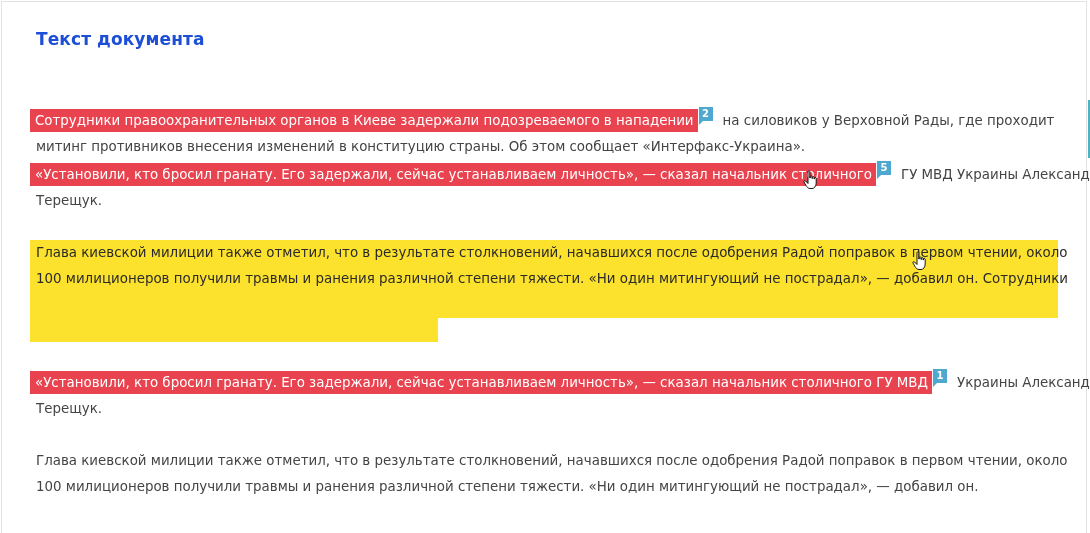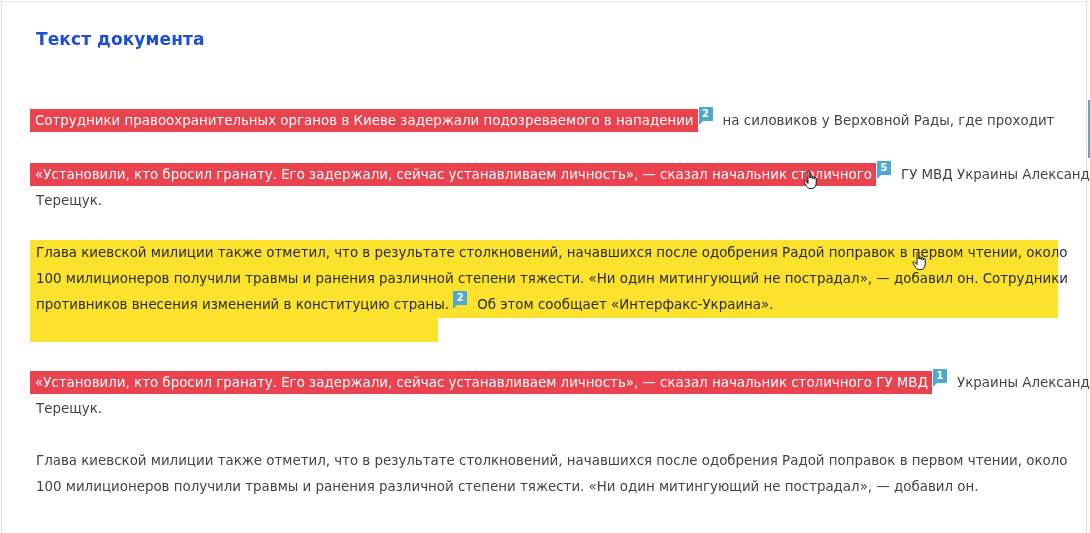--- a/index.html
+++ b/index.html
@@ -57,37 +57,35 @@
 
 <div class="card"></div>
 <div class="edge-accent"></div>
 
 <div class="title">Текст документа</div>
 
 <div class="para" style="top:92px;margin-top:16px;">
   <span class="line">
     <span class="hl-red">Сотрудники правоохранительных органов в Киеве задержали подозреваемого в нападении</span><span class="badge">2</span><span>на силовиков у Верховной Рады, где проходит</span>
   </span>
+  <span class="line pad">митинг противников внесения изменений в конституцию страны. Об этом сообщает «Интерфакс-Украина».</span>
 </div>
 
 <div class="para" style="top:162px;">
   <span class="line">
     <span class="hl-red">«Установили, кто бросил гранату. Его задержали, сейчас устанавливаем личность», — сказал начальник столичного</span><span class="badge">5</span><span>ГУ МВД Украины Александр</span>
   </span>
   <span class="line pad">Терещук.</span>
 </div>
 
 <div class="hl-yellow-block" style="left:30px; top:240px; width:1028px; height:78px;"></div>
 <div class="hl-yellow-block" style="left:30px; top:318px; width:408px; height:24px;"></div>
 <div class="para dark" style="top:240px;">
   <span class="line pad">Глава киевской милиции также отметил, что в результате столкновений, начавшихся после одобрения Радой поправок в первом чтении, около</span>
   <span class="line pad">100 милиционеров получили травмы и ранения различной степени тяжести. «Ни один митингующий не пострадал», — добавил он. Сотрудники</span>
-  <span class="line pad">
-    <span>противников внесения изменений в конституцию страны.</span><span class="badge" style="margin-left:4px;">2</span><span>Об этом сообщает «Интерфакс-Украина».</span>
-  </span>
 </div>
 
 <div class="para" style="top:370px;">
   <span class="line">
     <span class="hl-red">«Установили, кто бросил гранату. Его задержали, сейчас устанавливаем личность», — сказал начальник столичного ГУ МВД</span><span class="badge">1</span><span>Украины Александр</span>
   </span>
   <span class="line pad">Терещук.</span>
 </div>
 
 <div class="para" style="top:448px;">

